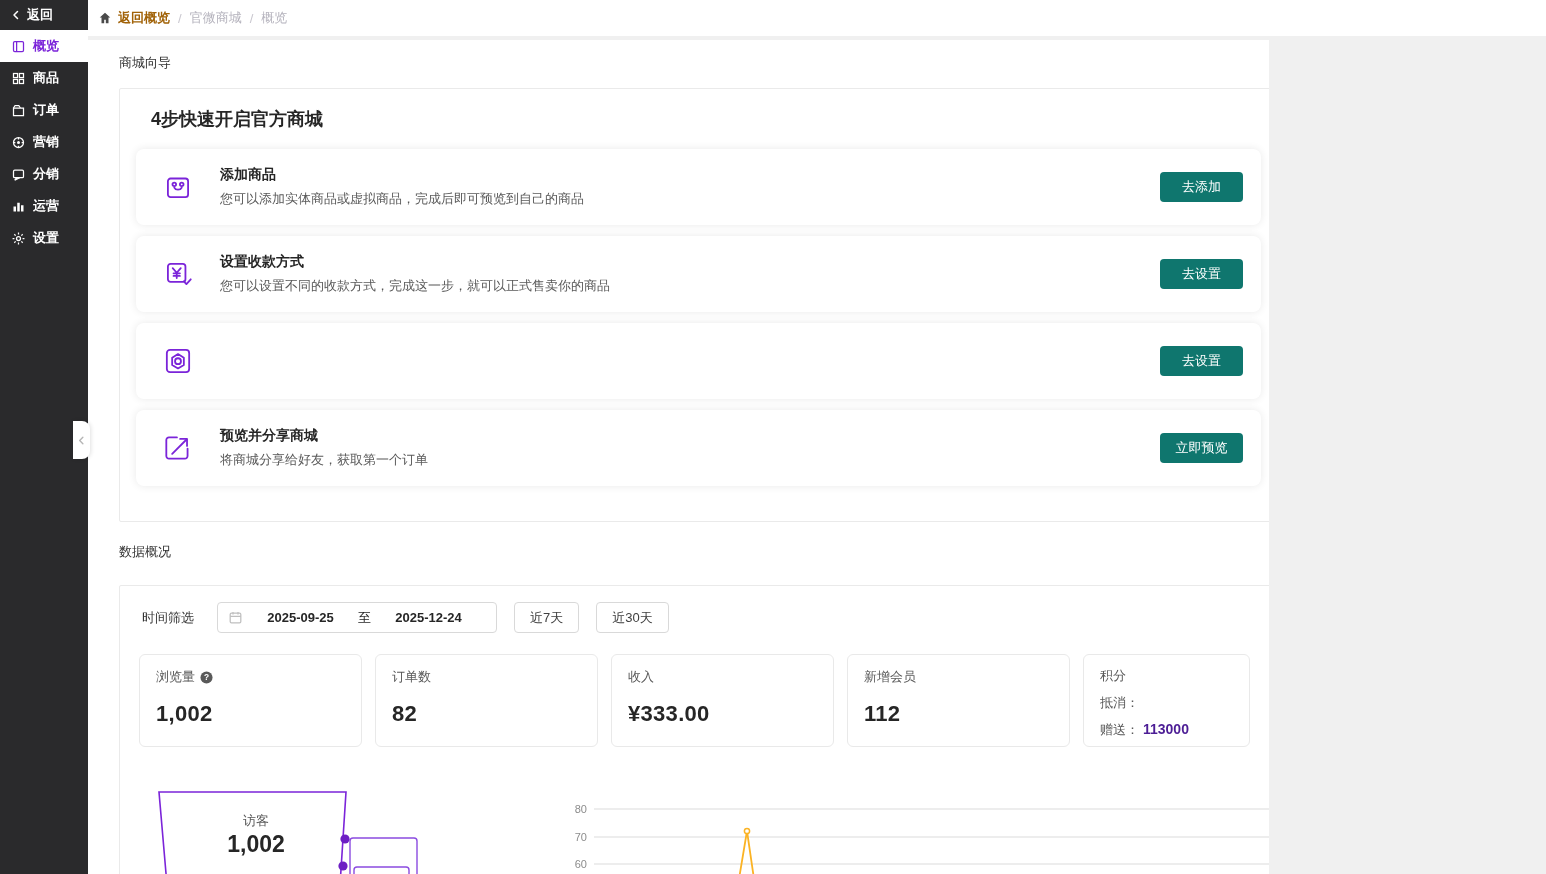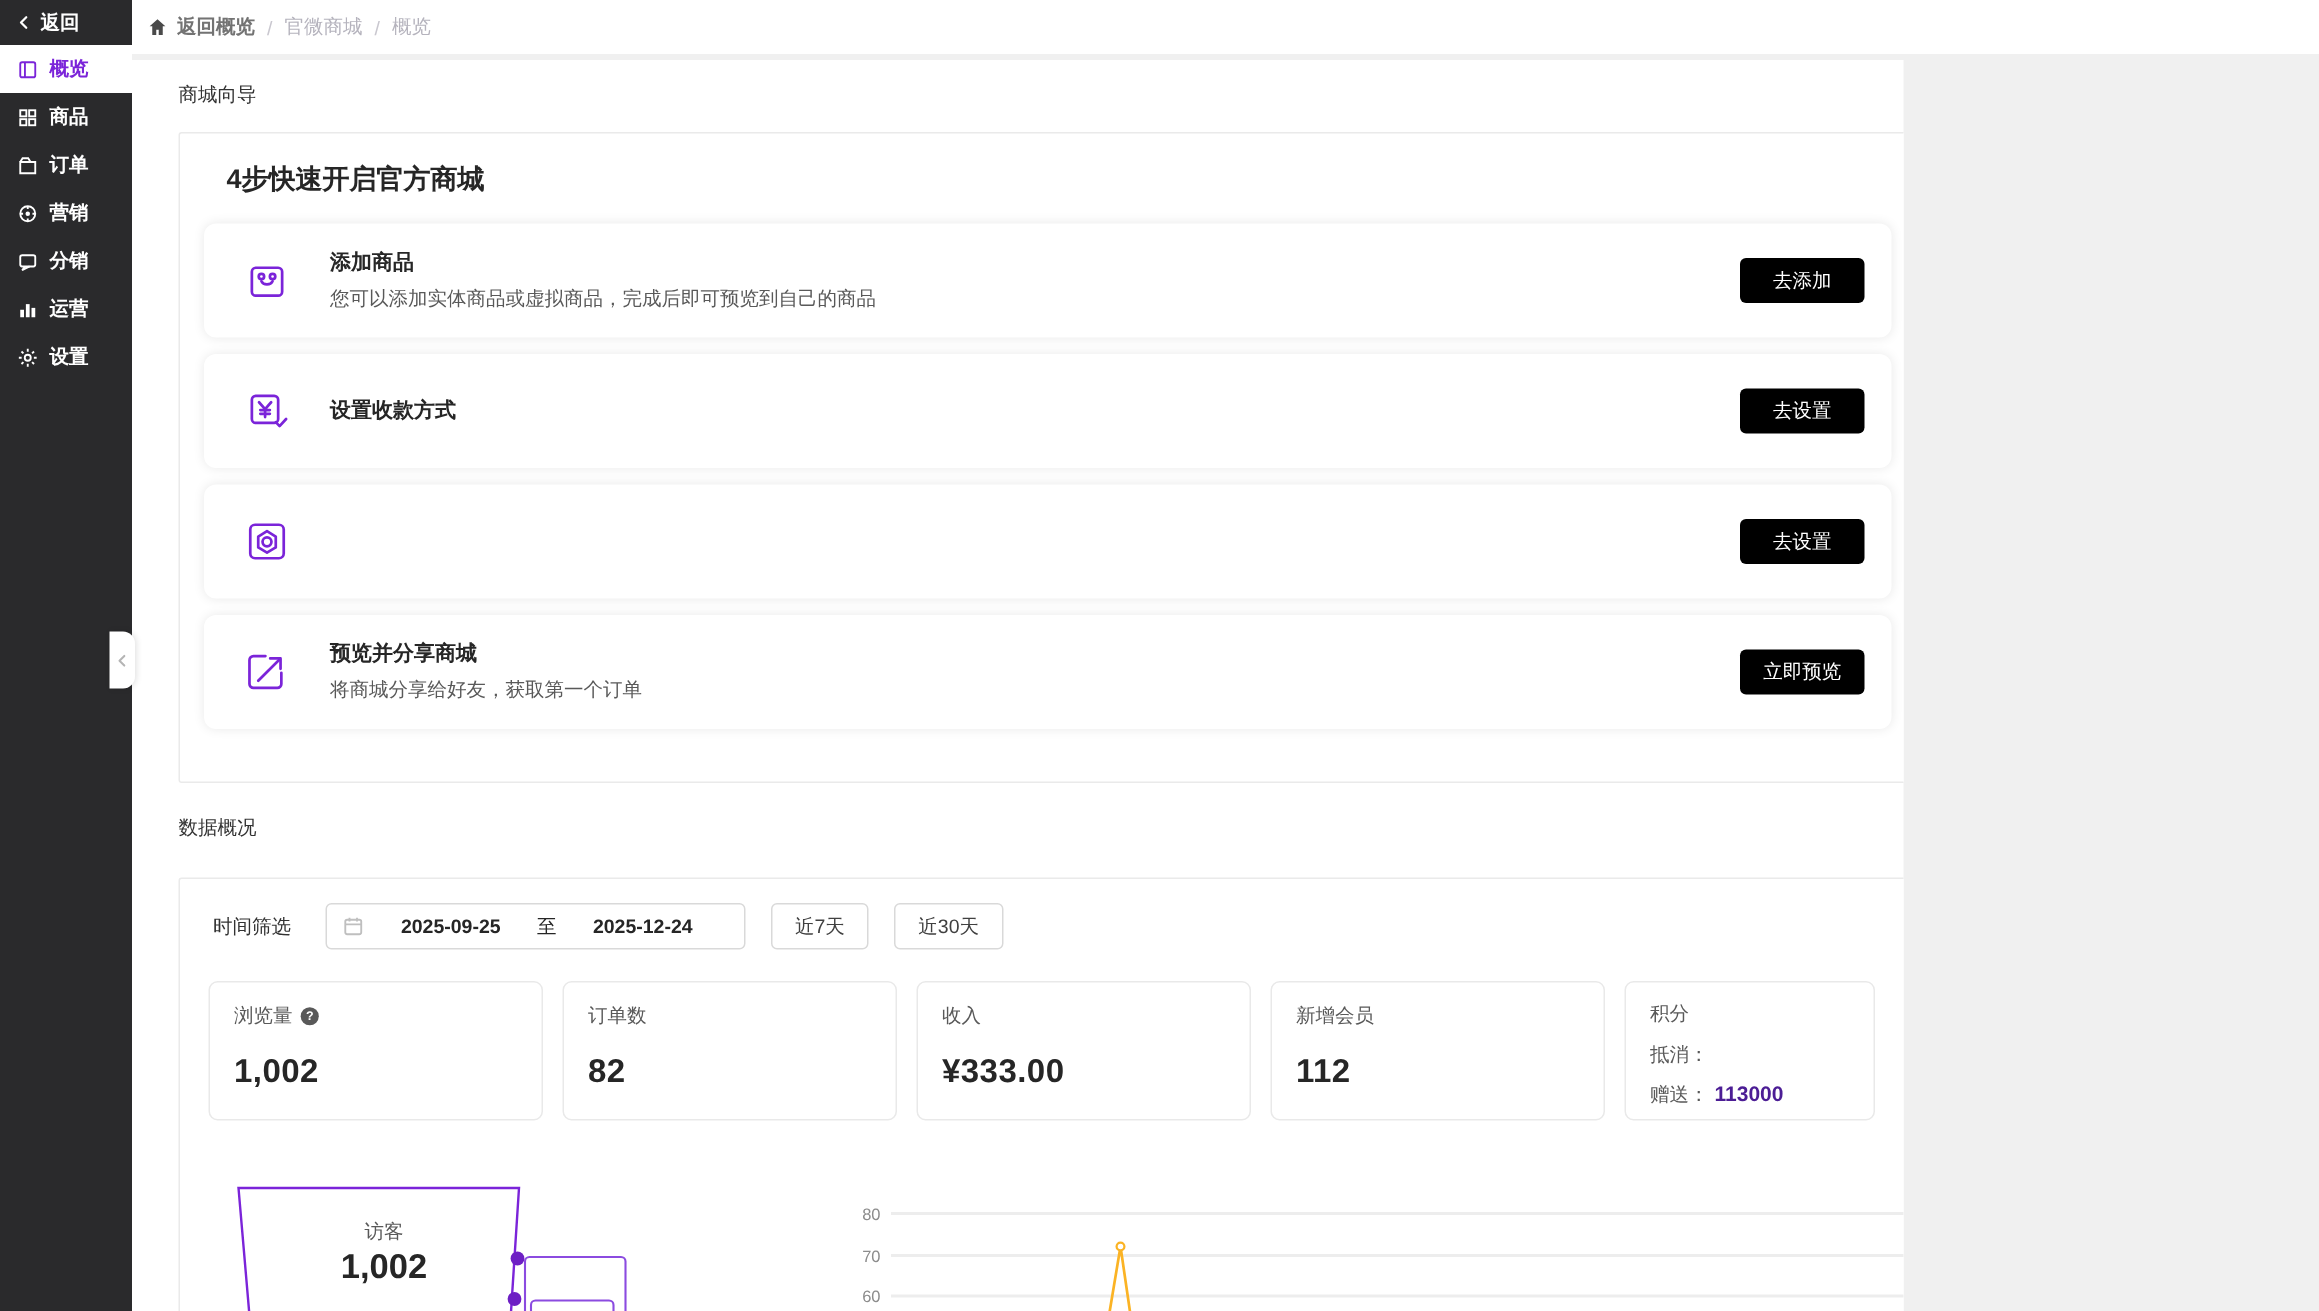--- a/index.html
+++ b/index.html
@@ -20,41 +20,41 @@
 
   .collapse-handle { position:absolute; left:73px; top:421px; width:17px; height:38px; background:#fff;
                      border-radius:0 8px 8px 0; box-shadow:1px 0 4px rgba(0,0,0,.12); z-index:4;
                      display:flex; align-items:center; justify-content:center; color:#b5b5b5; cursor:pointer; }
   .collapse-handle svg { width:11px; height:11px; }
 
   
   .topbar { position:absolute; left:73px; top:0; width:1473px; height:36px; background:#fff; z-index:2;
             display:flex; align-items:center; padding-left:25px; font-size:13px; }
   .topbar .home-ic { width:14px; height:14px; margin-right:6px; display:inline-flex; }
-  .crumb-root { font-weight:700; color:#737373; cursor:pointer; }
+  .crumb-root { font-weight:700; color:#a16207; cursor:pointer; }
   .crumb-sep { color:#c9c7cf; margin:0 8px; }
   .crumb { color:#b5b3bd; cursor:pointer; }
 
   
   .main-panel { position:absolute; left:88px; top:40px; width:1181px; height:834px; background:#fff; overflow:hidden; }
   .section-label { position:absolute; left:31px; font-size:13px; color:#333; }
   .lbl-guide { top:14px; } .lbl-data { top:503px; }
 
   .guide-box { position:absolute; left:31px; right:-2px; top:48px; height:434px;
                border:1px solid #eaeaea; border-radius:2px; background:#fff; }
   .guide-title { position:absolute; left:31px; top:18px; font-size:18px; font-weight:600; color:#262626; }
   .steps { position:absolute; left:16px; right:9px; top:60px; display:flex; flex-direction:column; gap:11px; }
   .step-card { height:76px; border-radius:8px; background:#fff; box-shadow:0 0 8px rgba(0,0,0,.09);
                display:flex; align-items:center; padding:0 18px 0 25px; }
   .step-icon { width:34px; height:34px; color:#7b24d9; flex:0 0 34px; }
   .step-icon svg { width:34px; height:34px; }
   .step-text { margin-left:25px; }
   .step-title { font-size:14px; font-weight:700; color:#262626; }
   .step-desc { font-size:13px; color:#595959; margin-top:6px; }
-  .btn-primary { margin-left:auto; width:83px; height:30px; background:#000000; color:#fff; border:none;
+  .btn-primary { margin-left:auto; width:83px; height:30px; background:#0f766e; color:#fff; border:none;
                  border-radius:4px; font-size:13px; font-family:inherit; cursor:pointer; }
 
   .data-box { position:absolute; left:31px; right:-2px; top:545px; bottom:-2px;
               border:1px solid #eaeaea; border-radius:2px; background:#fff; }
   .filter-row { position:absolute; left:22px; top:16px; height:31px; display:flex; align-items:center; }
   .filter-label { font-size:13px; color:#333; margin-right:23px; }
   .date-range { width:280px; height:31px; border:1px solid #d9d9d9; border-radius:4px;
                 display:flex; align-items:center; padding:0 10px; cursor:pointer; }
   .date-range .cal-ic { width:15px; height:15px; display:inline-flex; color:#bfbfbf; }
   .date-val { font-size:13px; font-weight:600; color:#262626; flex:1; text-align:center; }
@@ -207,20 +207,21 @@
         <div class="step-card">
           <span class="step-icon">
             <svg viewBox="0 0 32 32" fill="none" stroke="currentColor" stroke-width="1.7" stroke-linecap="round" stroke-linejoin="round">
                 <rect x="6.5" y="6.5" width="16.5" height="17" rx="2.5"></rect>
                 <path d="M11 10.5l3.8 4.3 3.8-4.3M14.8 14.8v5M11.8 15.4h6M11.8 17.8h6"></path>
                 <path d="M21.5 23l2.4 2.5 4.1-4.5"></path>
               </svg>
           </span>
           <div class="step-text">
             <div class="step-title">设置收款方式</div>
+            <div class="step-desc">您可以设置不同的收款方式，完成这一步，就可以正式售卖你的商品</div>
           </div>
           <button class="btn-primary">去设置</button>
         </div>
 
         <div class="step-card">
           <span class="step-icon">
             <svg viewBox="0 0 32 32" fill="none" stroke="currentColor" stroke-width="1.7" stroke-linejoin="round">
                 <rect x="5.5" y="5.5" width="21" height="21" rx="3"></rect>
                 <path d="M16 9.5l5.5 3.4v6.8L16 23l-5.5-3.3v-6.8z"></path>
                 <circle cx="16" cy="16.2" r="2.8"></circle>

